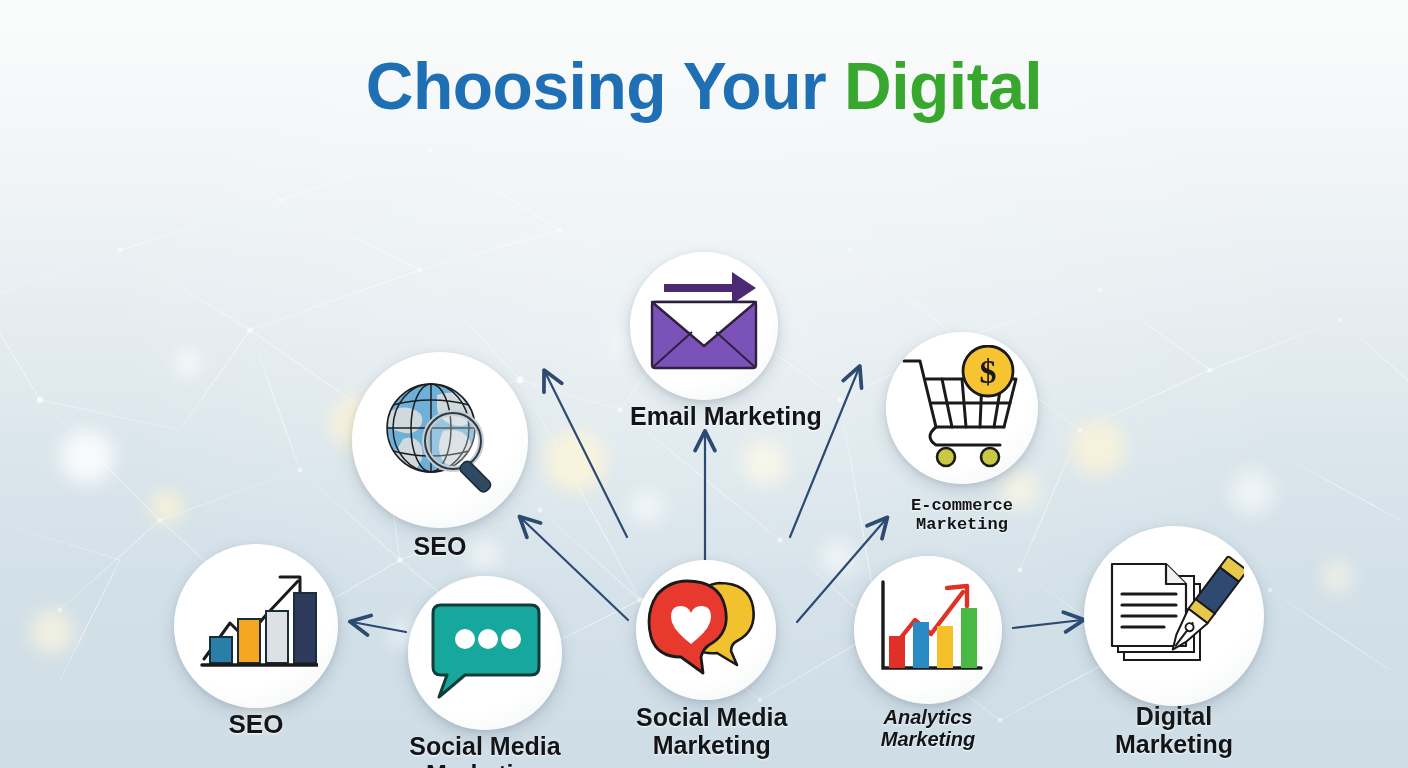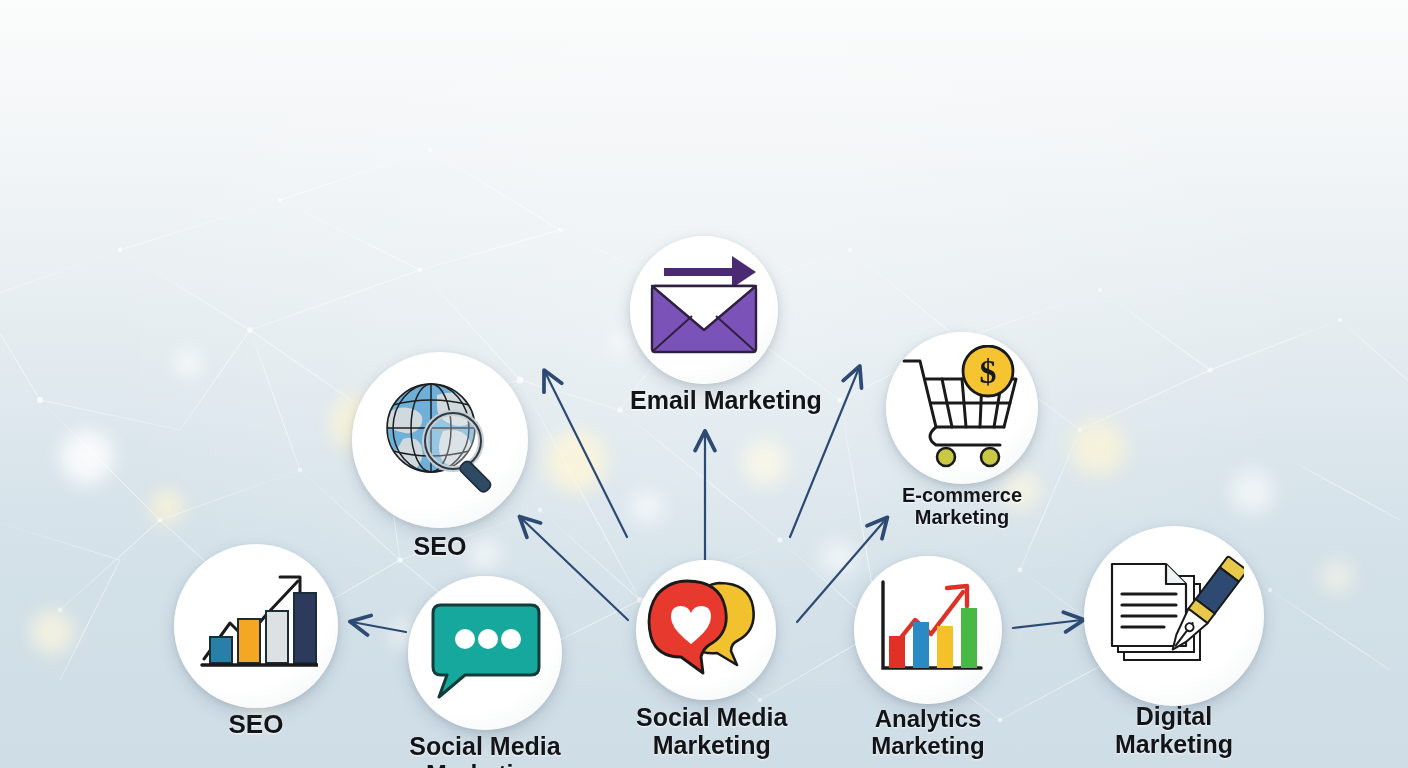--- a/index.html
+++ b/index.html
@@ -171,20 +171,24 @@
     <div class="blob" style="left:1230px;top:470px; width:44px;  height:44px;  background:rgba(255,255,255,.58);"></div>
     <div class="blob" style="left:1320px;top:560px; width:34px;  height:34px;  background:rgba(255,250,230,.55);"></div>
     <div class="blob" style="left:390px; top:620px; width:30px;  height:30px;  background:rgba(255,255,255,.55);"></div>
     <div class="blob" style="left:610px; top:330px; width:24px;  height:24px;  background:rgba(255,255,255,.55);"></div>
     <div class="blob" style="left:960px; top:330px; width:26px;  height:26px;  background:rgba(255,255,255,.52);"></div>
     <div class="blob" style="left:240px; top:690px; width:36px;  height:36px;  background:rgba(255,252,236,.50);"></div>
   </div>
   <div class="vignette"></div>
 
   <div class="title-wrap">
+    <div class="title-line">
+      <span class="t-blue1">Choosing Your</span>
+      <span class="t-green">Digital</span>
+    </div>
   </div>
 
   <svg class="arrows" width="1408" height="768" viewBox="0 0 1408 768">
     <defs>
       <marker id="ah" markerWidth="11" markerHeight="11" refX="9" refY="5.5" orient="auto" markerUnits="strokeWidth">
         <path d="M1,1 L10,5.5 L1,10" fill="none" stroke="#2c4a72" stroke-width="1.7" stroke-linecap="round" stroke-linejoin="round"></path>
       </marker>
     </defs>
     <g stroke="#2c4a72" stroke-width="2.2" fill="none" stroke-linecap="round" marker-end="url(#ah)">
 
@@ -229,21 +233,21 @@
           <path d="M20 78 Q58 88 96 78"></path>
         </g>
         <circle cx="80" cy="68" r="28" fill="rgba(255,255,255,.28)" stroke="#c9ced2" stroke-width="6"></circle>
         <circle cx="80" cy="68" r="28" fill="none" stroke="#2c3b46" stroke-width="2"></circle>
         <rect x="96" y="86" width="13" height="36" rx="5" transform="rotate(-45 102 104)" fill="#2f4a63" stroke="#1b2b38" stroke-width="1.6"></rect>
       </svg>
     </div>
     <div class="node-label" style="font-size:25px;">SEO</div>
   </div>
 
-  <div class="node" style="left:630px; top:236px;">
+  <div class="node" style="left:630px; top:252px;">
     <div class="circle" style="width:148px; height:148px;">
       <svg width="128" height="120" viewBox="0 0 128 120">
         <g stroke="#4b2a73" stroke-width="8" fill="none" stroke-linecap="square">
           <line x1="28" y1="22" x2="100" y2="22"></line>
         </g>
         <path d="M92 6 L116 22 L92 38 Z" fill="#4b2a73"></path>
         <rect x="12" y="36" width="104" height="66" rx="3" fill="#7b52b8" stroke="#2f2040" stroke-width="2.4"></rect>
         <path d="M12 36 L64 80 L116 36 Z" fill="#ffffff" stroke="#2f2040" stroke-width="2.4" stroke-linejoin="round"></path>
         <path d="M12 102 L52 66 M116 102 L76 66" stroke="#2f2040" stroke-width="2" fill="none"></path>
       </svg>
@@ -263,21 +267,21 @@
           <line x1="106" y1="34" x2="98" y2="82"></line>
           <line x1="35" y1="58" x2="114" y2="58"></line>
           <path d="M40 82 q-12 10 0 18 L104 100"></path>
         </g>
         <circle cx="50" cy="112" r="9" fill="#c8c844" stroke="#1a1a1a" stroke-width="2.6"></circle>
         <circle cx="94" cy="112" r="9" fill="#c8c844" stroke="#1a1a1a" stroke-width="2.6"></circle>
         <circle cx="92" cy="26" r="25" fill="#f5c430" stroke="#1a1a1a" stroke-width="2.8"></circle>
         <text x="92" y="38" font-family="Liberation Serif, serif" font-size="34" font-weight="bold" fill="#1a1a1a" text-anchor="middle">$</text>
       </svg>
     </div>
-    <div class="node-label" style="font-size:20px; margin-top:0px;">
+    <div class="node-label" style="font-size:17px; margin-top:12px;font-family:Liberation Mono, monospace;">
       <div>E-commerce</div>
       <div>Marketing</div>
     </div>
   </div>
 
   <div class="node" style="left:174px; top:544px;">
     <div class="circle" style="width:164px; height:164px;">
       <svg width="124" height="118" viewBox="0 0 124 118">
         <g fill="none" stroke="#1a1a1a" stroke-width="3" stroke-linecap="round" stroke-linejoin="round">
           <path d="M10 92 L36 56 L52 72 L72 48 L104 14"></path>
@@ -331,21 +335,21 @@
         <g fill="none" stroke="#e03127" stroke-width="4.4" stroke-linecap="round" stroke-linejoin="round">
           <path d="M22 76 L46 46 L62 60 L94 18"></path>
           <path d="M78 14 L98 12 L98 32"></path>
         </g>
         <rect x="20" y="62" width="16" height="32" fill="#e03127"></rect>
         <rect x="44" y="48" width="16" height="46" fill="#2a8bc4"></rect>
         <rect x="68" y="52" width="16" height="42" fill="#f5c02a"></rect>
         <rect x="92" y="34" width="16" height="60" fill="#49b844"></rect>
       </svg>
     </div>
-    <div class="node-label" style="font-size:24px; margin-top:2px;">
+    <div class="node-label" style="font-size:20px; margin-top:2px;font-style:italic;">
       <div>Analytics</div>
       <div>Marketing</div>
     </div>
   </div>
 
   <div class="node" style="left:1084px; top:526px;">
     <div class="circle" style="width:180px; height:180px;">
       <svg width="140" height="136" viewBox="0 0 140 136">
         <rect x="20" y="36" width="76" height="76" fill="#ffffff" stroke="#1a1a1a" stroke-width="2"></rect>
         <rect x="14" y="28" width="76" height="76" fill="#ffffff" stroke="#1a1a1a" stroke-width="2"></rect>

